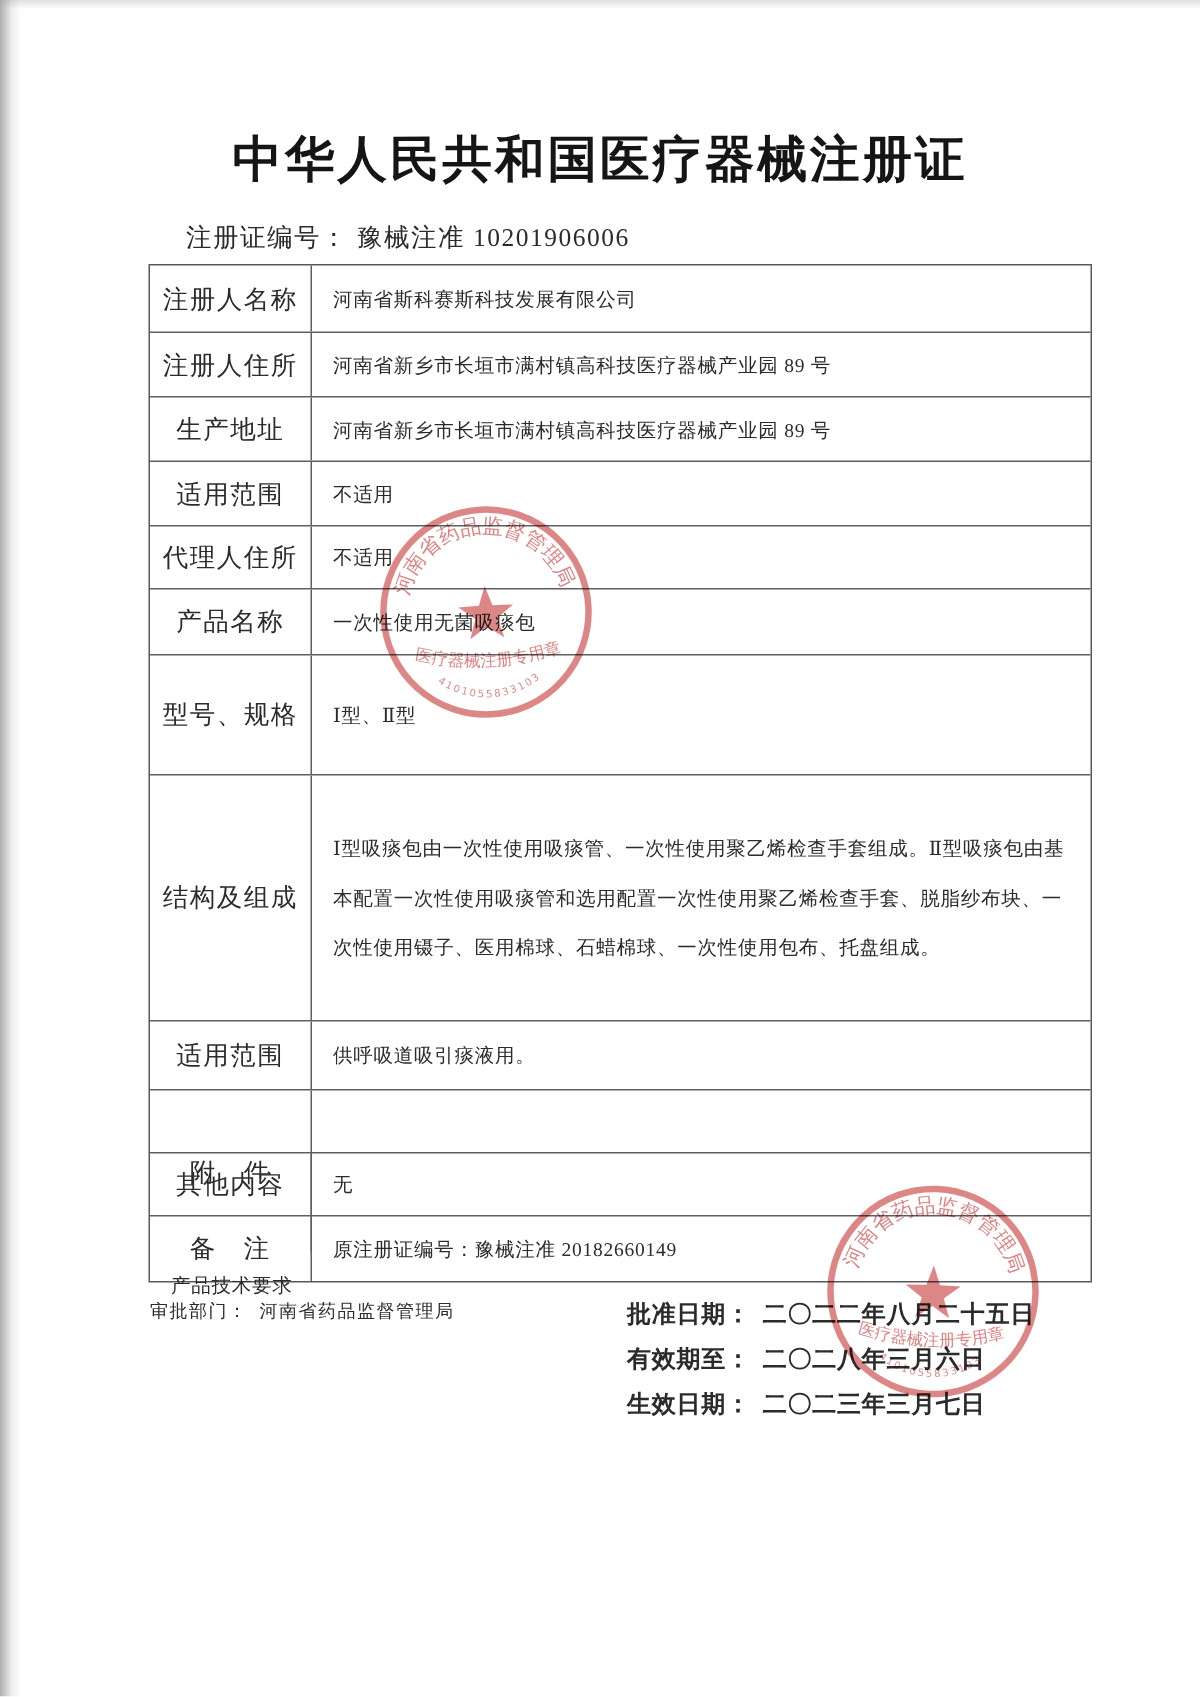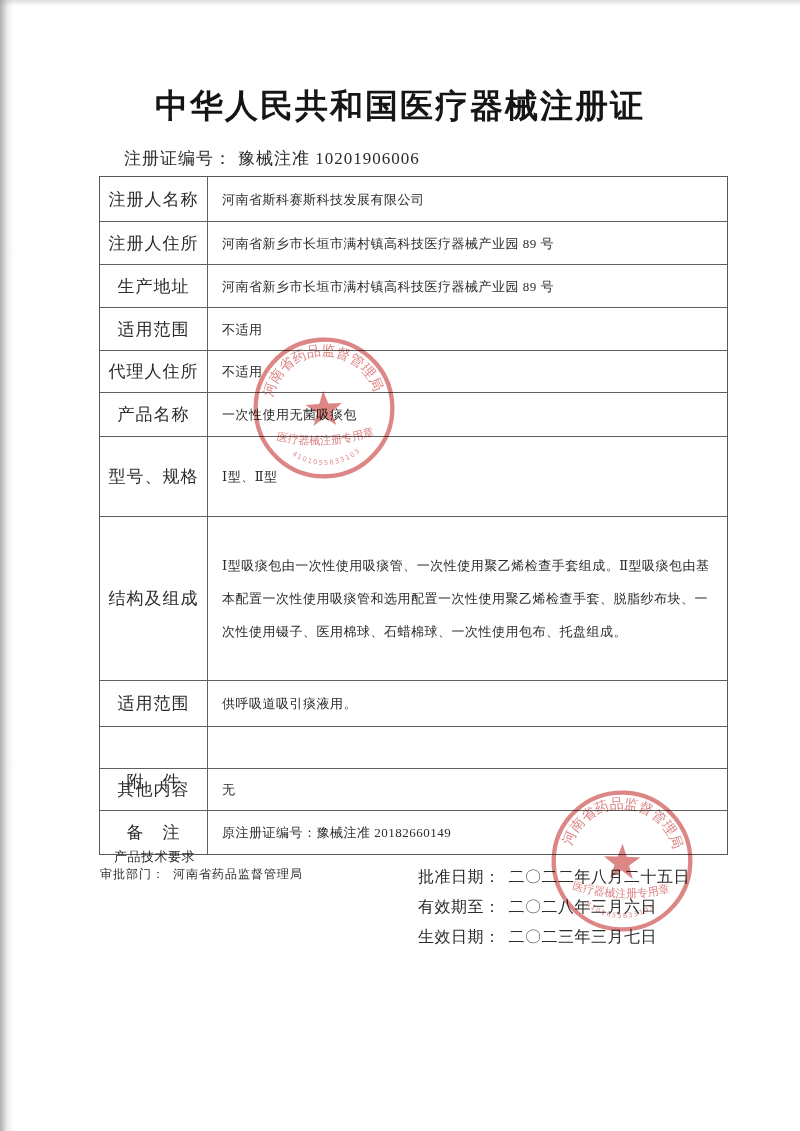--- a/index.html
+++ b/index.html
@@ -61,21 +61,21 @@
     line-height: 33px; color: #2b2b2b;
   }
   .footer-left {
     position: absolute; left: 100px; top: 866px;
     font-size: 12px; letter-spacing: 1px; color: #2b2b2b;
   }
   .footer-right {
     position: absolute; left: 418px; top: 862px;
     font-size: 16px; letter-spacing: 0.5px; line-height: 30px; color: #2b2b2b;
   }
-  .footer-right .f-line { white-space: nowrap; }
+  .footer-right .f-line { white-space: nowrap; font-weight: bold; }
   .footer-label { margin-right: 8px; }
   .seal {
     position: absolute; width: 154px; height: 154px;
     mix-blend-mode: multiply; opacity: 0.82; color: #cc4a4a;
     pointer-events: none;
   }
   .seal-1 { left: 247px; top: 331px; transform: rotate(-3deg); }
   .seal-2 { left: 545px; top: 784px; transform: rotate(2deg); }
 </style>
 </head>

